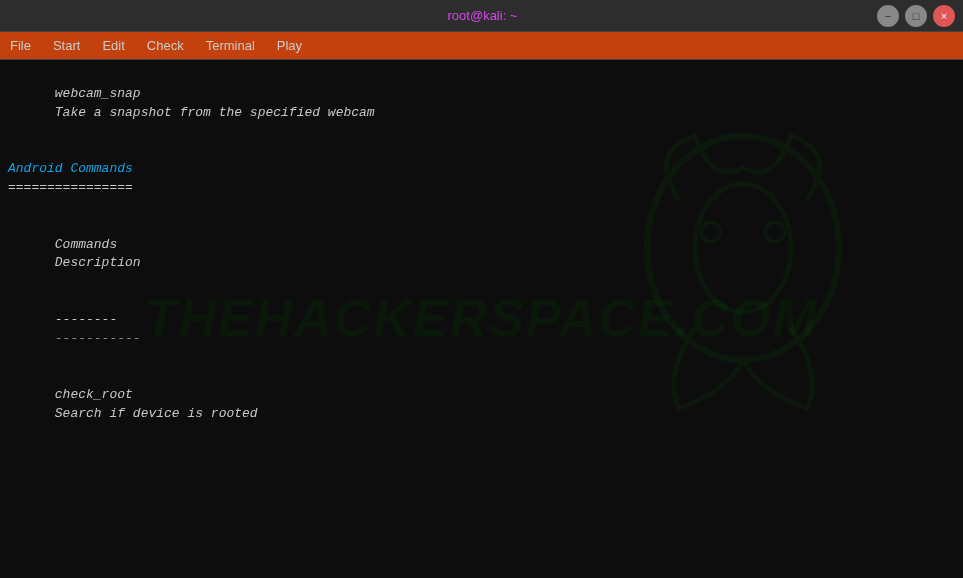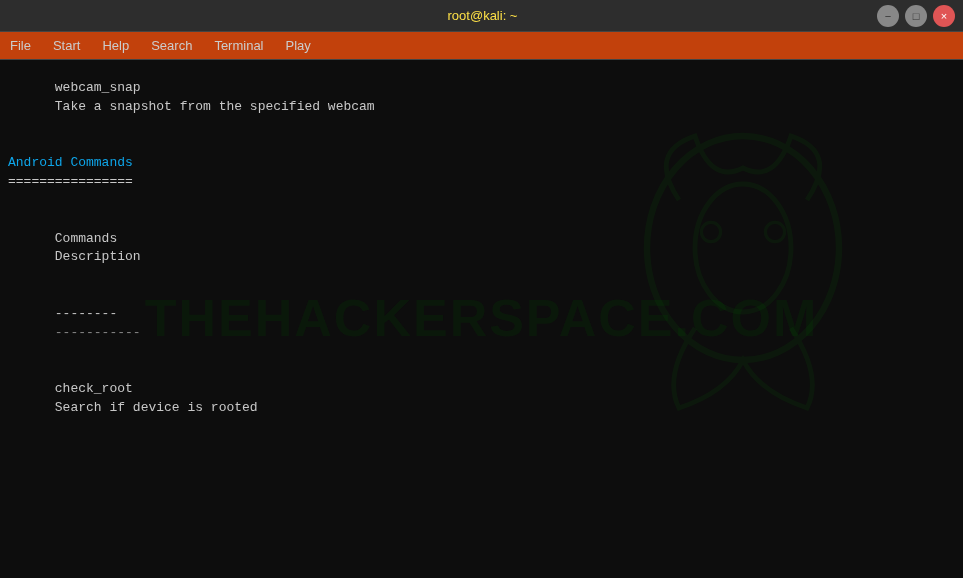--- a/index.html
+++ b/index.html
@@ -18,21 +18,21 @@
       align-items: center;
       justify-content: space-between;
       background: #2d2d2d;
       height: 32px;
       padding: 0 8px;
       border-bottom: 1px solid #444;
     }
     .titlebar-title {
       flex: 1;
       text-align: center;
-      color: #fde047;
+      color: #d946ef;
       font-size: 13px;
       font-family: sans-serif;
     }
     .titlebar-controls {
       display: flex;
       gap: 6px;
     }
     .titlebar-btn {
       width: 22px;
       height: 22px;
@@ -64,27 +64,28 @@
       color: #ccc;
       font-size: 13px;
       font-family: sans-serif;
       cursor: pointer;
     }
 
     
     .terminal {
       background: #0d0d0d;
       color: #c8c8c8;
-      padding: 0 8px;
+      padding: 6px 8px;
       height: calc(578px - 60px);
       overflow: hidden;
       position: relative;
       font-family: 'Courier New', Courier, monospace;
       font-size: 13px;
       line-height: 1.45;
+      font-style: italic;
     }
 
     
     .watermark {
       position: absolute;
       top: 50%;
       left: 50%;
       transform: translate(-50%, -50%);
       font-size: 52px;
       font-weight: bold;
@@ -145,22 +146,22 @@
   <div class="titlebar-controls">
     <button class="titlebar-btn btn-minimize">−</button>
     <button class="titlebar-btn btn-maximize">□</button>
     <button class="titlebar-btn btn-close">×</button>
   </div>
 </div>
 
 <div class="menubar">
   <span class="menu-item">File</span>
   <span class="menu-item">Start</span>
-  <span class="menu-item">Help</span>
-  <span class="menu-item">Search</span>
+  <span class="menu-item">Edit</span>
+  <span class="menu-item">Check</span>
   <span class="menu-item">Terminal</span>
   <span class="menu-item">Play</span>
 </div>
 
 <div class="terminal">
   <div class="watermark">THEHACKERSPACE.COM</div>
 
   <svg class="dragon-watermark" viewBox="0 0 200 200" xmlns="http://www.w3.org/2000/svg">
     <ellipse cx="100" cy="80" rx="60" ry="70" fill="none" stroke="#00aa00" stroke-width="4"></ellipse>
     <ellipse cx="100" cy="80" rx="30" ry="40" fill="none" stroke="#00aa00" stroke-width="3"></ellipse>

